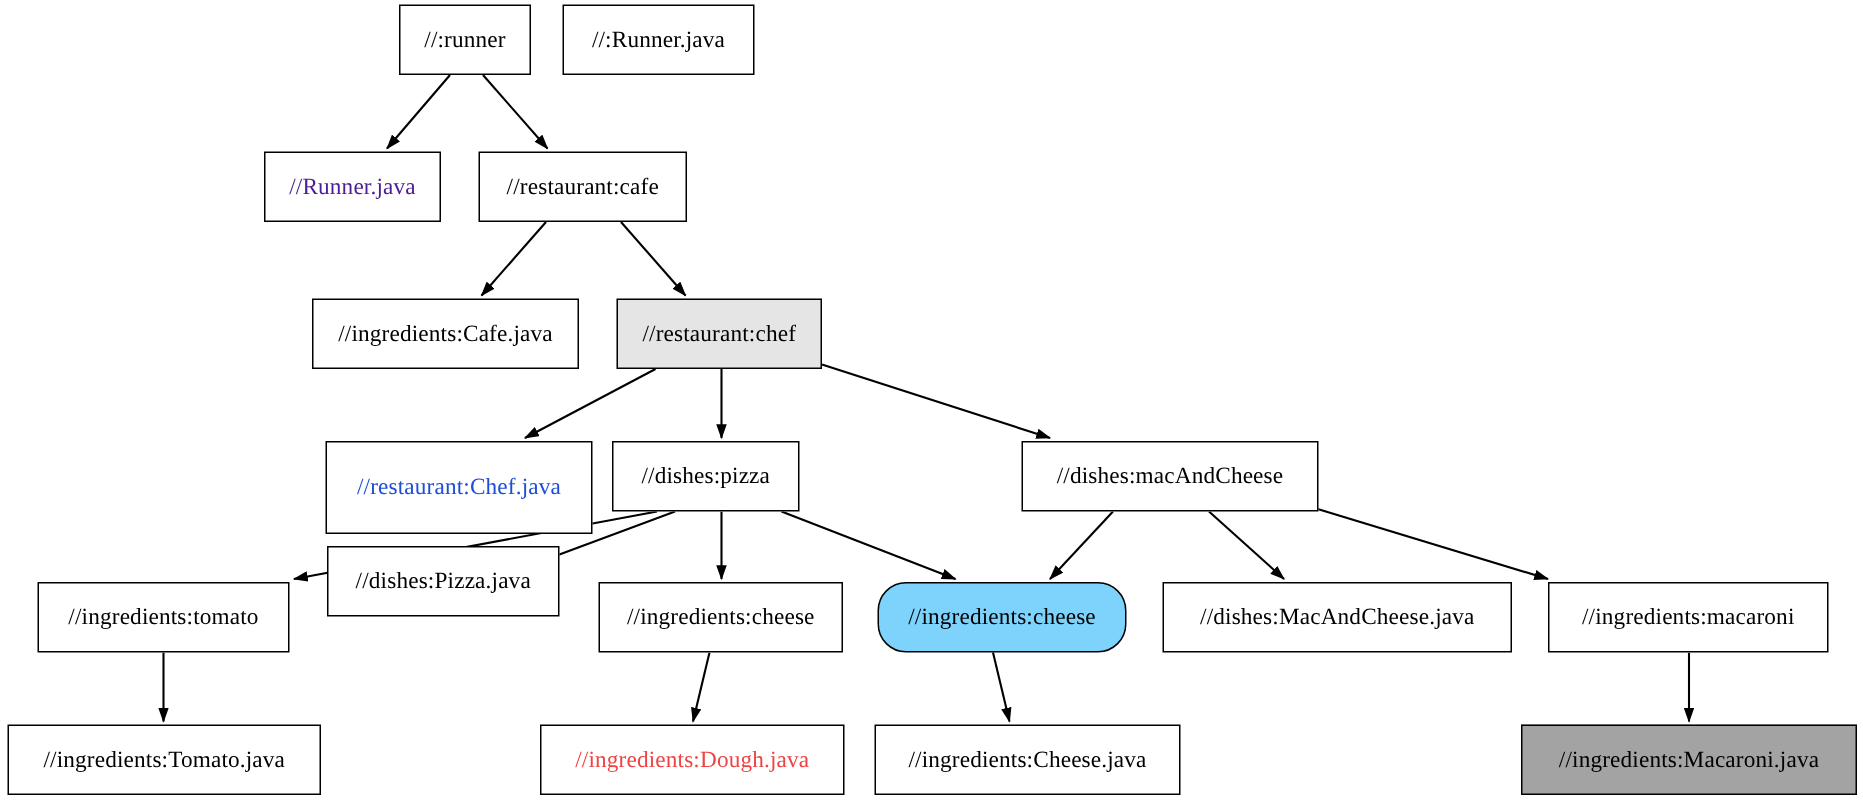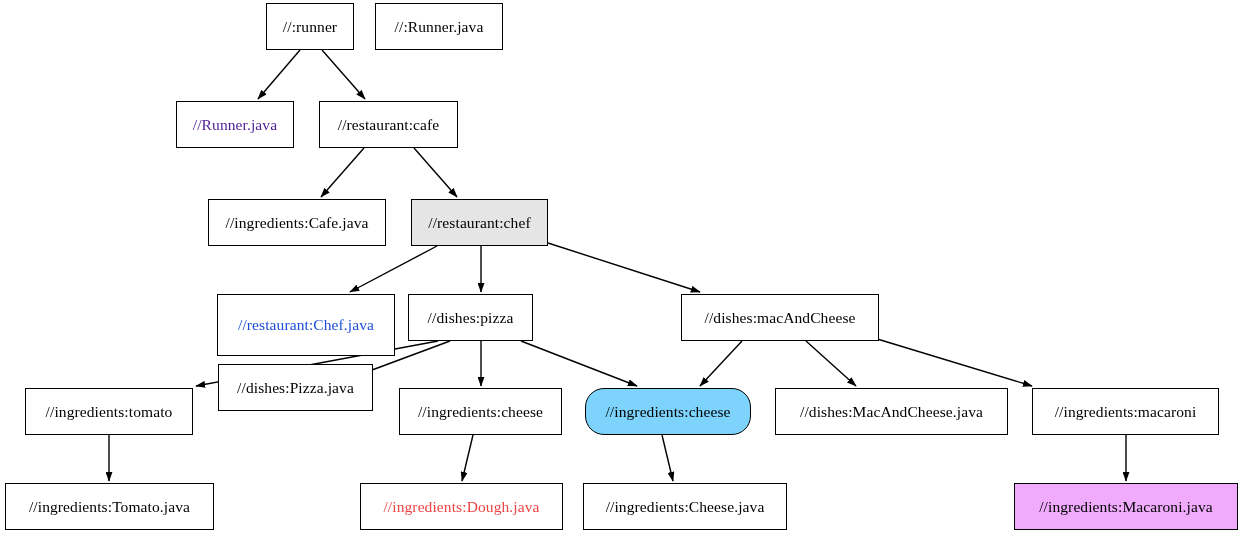--- a/index.html
+++ b/index.html
@@ -124,18 +124,18 @@
       </div>
       <div class="graph-node" style="left: 5px; top: 483px; width: 209px; height: 47px; background: rgb(255, 255, 255); border-color: rgb(0, 0, 0); color: rgb(0, 0, 0);">
         <span class="node-label">//ingredients:Tomato.java</span>
       </div>
       <div class="graph-node" style="left: 360px; top: 483px; width: 203px; height: 47px; background: rgb(255, 255, 255); border-color: rgb(0, 0, 0); color: #ef4444;">
         <span class="node-label">//ingredients:Dough.java</span>
       </div>
       <div class="graph-node" style="left: 583px; top: 483px; width: 204px; height: 47px; background: rgb(255, 255, 255); border-color: rgb(0, 0, 0); color: rgb(0, 0, 0);">
         <span class="node-label">//ingredients:Cheese.java</span>
       </div>
-      <div class="graph-node" style="left: 1014px; top: 483px; width: 224px; height: 47px; background: #f0abfc; border-color: rgb(0, 0, 0); color: rgb(0, 0, 0);">
+      <div class="graph-node" style="left: 1014px; top: 483px; width: 224px; height: 47px; background: #a3a3a3; border-color: rgb(0, 0, 0); color: rgb(0, 0, 0);">
         <span class="node-label">//ingredients:Macaroni.java</span>
       </div>
     </div>
 
 </div>
 
 </body></html>

